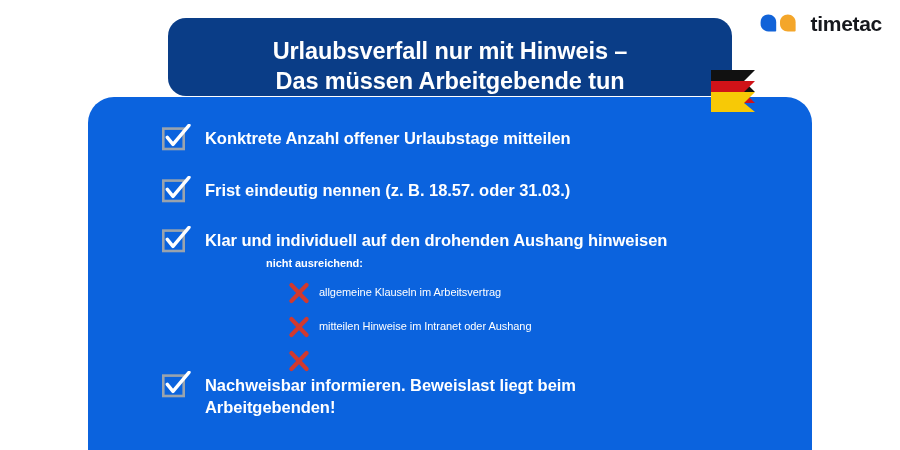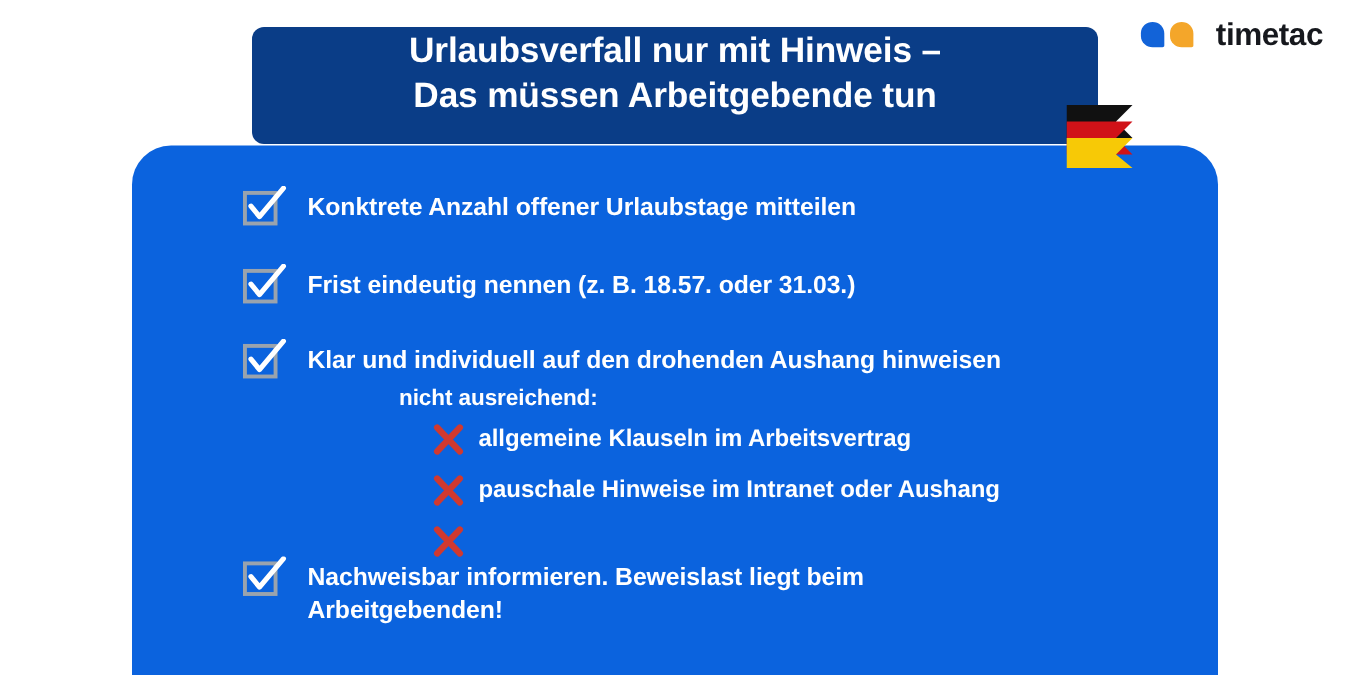--- a/index.html
+++ b/index.html
@@ -56,23 +56,23 @@
   }
 
   
   .header-card {
     position: absolute;
     left: 168px;
     top: 18px;
     width: 564px;
     height: 78px;
     background: #0a3d87;
-    border-radius: 8px;
-    display: flex;
-    align-items: flex-start;
+    border-radius: 18px;
+    display: flex;
+    align-items: flex-end;
     justify-content: center;
     text-align: center;
     box-sizing: border-box;
     padding: 0 30px;
   }
   .header-title {
     color: #ffffff;
     font-size: 23.5px;
     font-weight: 700;
     line-height: 1.28;
@@ -124,21 +124,21 @@
     white-space: pre-line;
     padding-top: 2px;
   }
 
   
   .sub-note {
     position: absolute;
     left: 178px;
     top: 160px;
     color: #ffffff;
-    font-size: 15px;
+    font-size: 11px;
     font-weight: 700;
     letter-spacing: -0.05px;
   }
   .x-list {
     position: absolute;
     left: 200px;
     top: 185px;
     display: flex;
     flex-direction: column;
     gap: 12px;
@@ -149,22 +149,22 @@
     gap: 9px;
   }
   .x-icon {
     display: block;
     width: 22px;
     height: 22px;
     flex: none;
   }
   .x-label {
     color: #ffffff;
-    font-size: 16px;
-    font-weight: 700;
+    font-size: 11px;
+    font-weight: 400;
     letter-spacing: -0.05px;
     line-height: 1.2;
   }
 </style>
 </head>
 <body>
 
 <div class="canvas">
 
   <div class="logo">
@@ -210,21 +210,21 @@
             <path d="M3.4 3.0 L18.6 19.0" stroke="#d0392f" stroke-width="4.2" stroke-linecap="round"></path>
             <path d="M18.6 3.0 L3.4 19.0" stroke="#d0392f" stroke-width="4.2" stroke-linecap="round"></path>
           </svg>
           <span class="x-label">allgemeine Klauseln im Arbeitsvertrag</span>
         </div>
         <div class="x-row">
           <svg class="x-icon" viewBox="0 0 22 22">
             <path d="M3.4 3.0 L18.6 19.0" stroke="#d0392f" stroke-width="4.2" stroke-linecap="round"></path>
             <path d="M18.6 3.0 L3.4 19.0" stroke="#d0392f" stroke-width="4.2" stroke-linecap="round"></path>
           </svg>
-          <span class="x-label">pauschale Hinweise im Intranet oder Aushang</span>
+          <span class="x-label">mitteilen Hinweise im Intranet oder Aushang</span>
         </div>
         <div class="x-row">
           <svg class="x-icon" viewBox="0 0 22 22">
             <path d="M3.4 3.0 L18.6 19.0" stroke="#d0392f" stroke-width="4.2" stroke-linecap="round"></path>
             <path d="M18.6 3.0 L3.4 19.0" stroke="#d0392f" stroke-width="4.2" stroke-linecap="round"></path>
           </svg>
         </div>
       </div>
 
       <div class="check-row r4">

